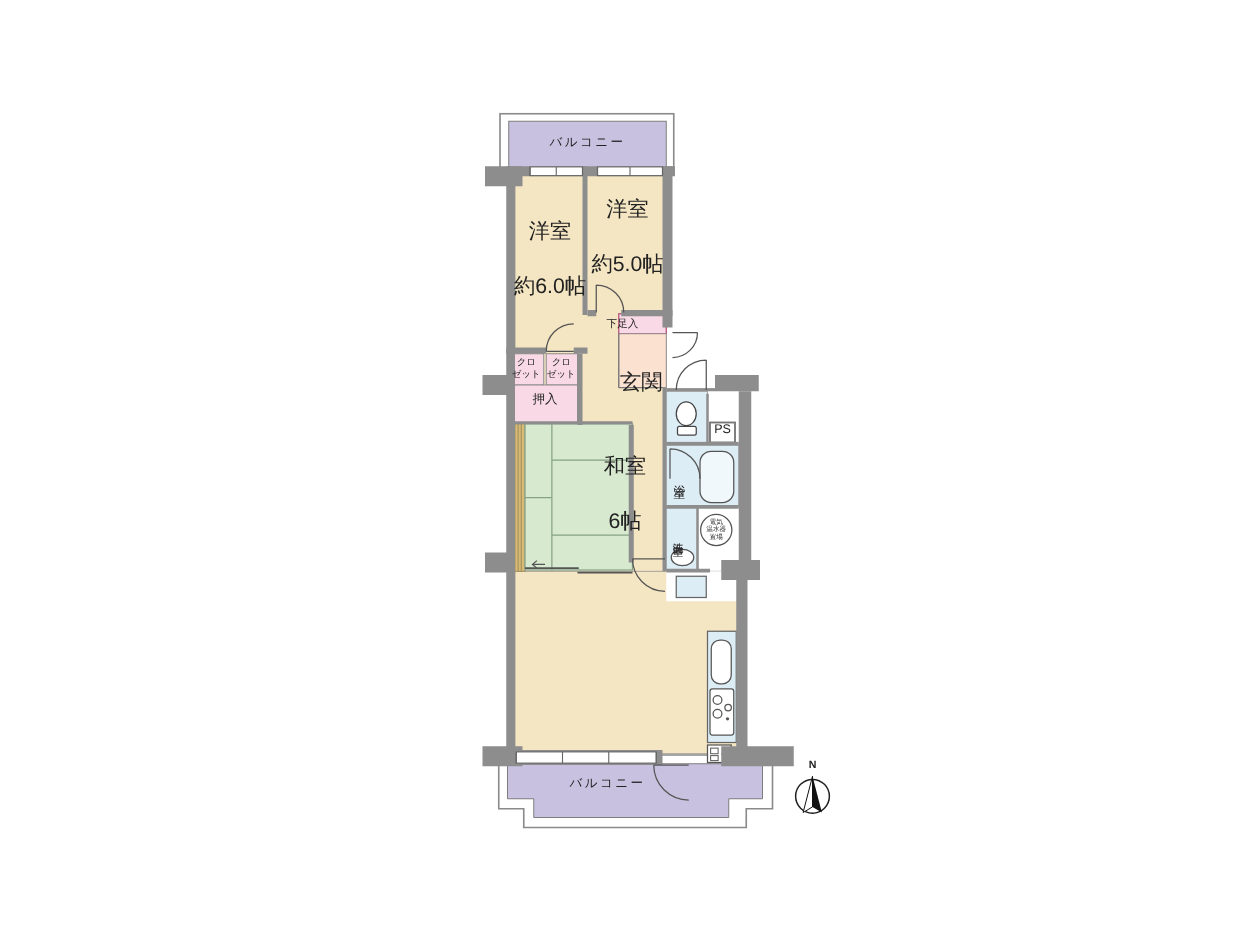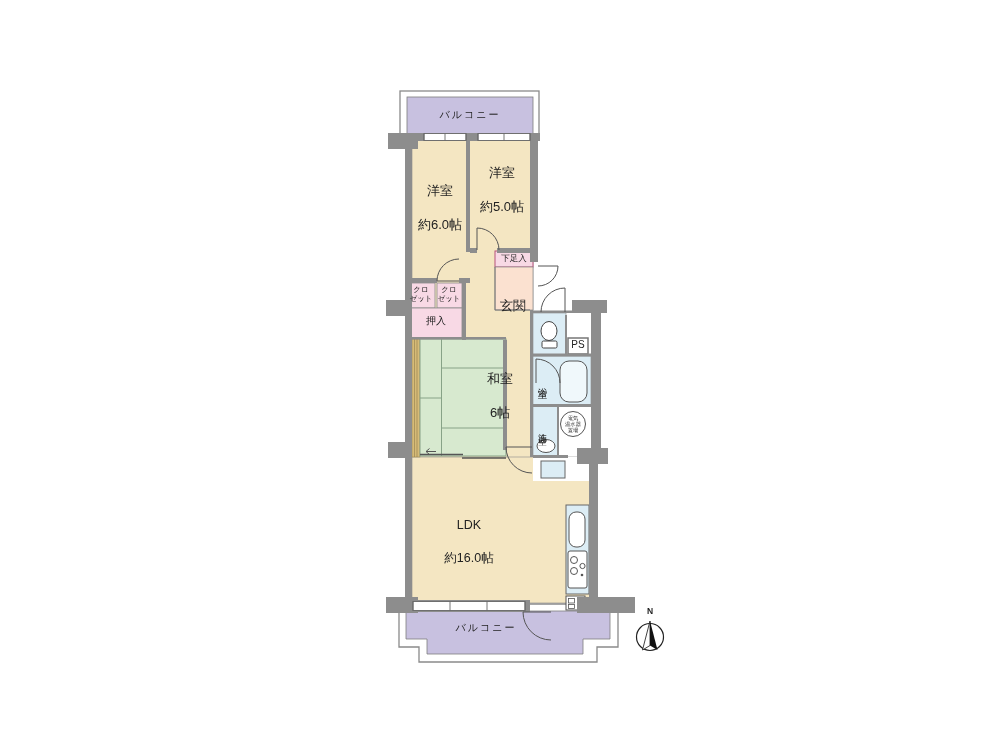--- a/index.html
+++ b/index.html
@@ -11,21 +11,21 @@
   .lbl {
     position:absolute; transform:translate(-50%,-50%); white-space:pre-line;
     text-align:center; line-height:1.3; color:var(--c-text,#222); z-index:5;
   }
   .lbl span { display:block; }
   .vlbl {
     position:absolute; transform:translate(-50%,-50%); writing-mode:vertical-rl;
     text-orientation:upright; letter-spacing:1px; color:var(--c-text,#222); z-index:5;
   }
   .f12 { font-size:12.5px; }
-  .f11 { font-size:13px; }
+  .f11 { font-size:17px; }
   .f10 { font-size:10px; }
   .f9  { font-size:9.5px; }
   .f8  { font-size:8.5px; }
   .f7  { font-size:7.5px; line-height:1.15; }
   .bal { font-size:10px; letter-spacing:2px; }
   .tiny{ font-size:6.5px; line-height:1.12; transform:translate(-50%,-50%) scale(0.82); }
   .bold{ font-weight:bold; }
 </style>
 </head>
 <body>
@@ -169,41 +169,37 @@
   <div class="lbl f11" style="left:440px; top:208px;">
     <span>洋室</span>
     <span>約6.0帖</span>
   </div>
 
   <div class="lbl f11" style="left:502px; top:190px;">
     <span>洋室</span>
     <span>約5.0帖</span>
   </div>
 
-  <div class="lbl f8" style="left:514px; top:259px;">下足入</div>
+  <div class="lbl f8" style="left:498px; top:259px;">下足入</div>
   <div class="lbl f11" style="left:513px; top:306px;">玄関</div>
   <div class="lbl f7" style="left:421px; top:295px;">クロ
 ゼット</div>
   <div class="lbl f7" style="left:449px; top:295px;">クロ
 ゼット</div>
   <div class="lbl f10" style="left:436px; top:320px;">押入</div>
 
   <div class="lbl f11" style="left:463px; top:396px;margin-left:37px;">
     <span>和室</span>
     <span>6帖</span>
   </div>
 
   <div class="lbl f10 bold" style="left:578px; top:344px; font-weight:normal;">PS</div>
   <div class="vlbl f9" style="left:542px; top:381px;">浴室</div>
   <div class="vlbl" style="left:543px; top:429px; font-size:8.5px;">洗面室</div>
   <div class="lbl tiny" style="left:573px; top:424px;">電気
 温水器
 置場</div>
 
-  <div class="lbl f12" style="left:469px; top:542px;">
-    <span>LDK</span>
-    <span>約16.0帖</span>
-  </div>
 
   <div class="lbl bal" style="left:486px; top:627px;">バルコニー</div>
   <div class="lbl bold" style="left:650px; top:612px; font-size:8.5px;">N</div>
 
 </div>
 
 </body></html>

